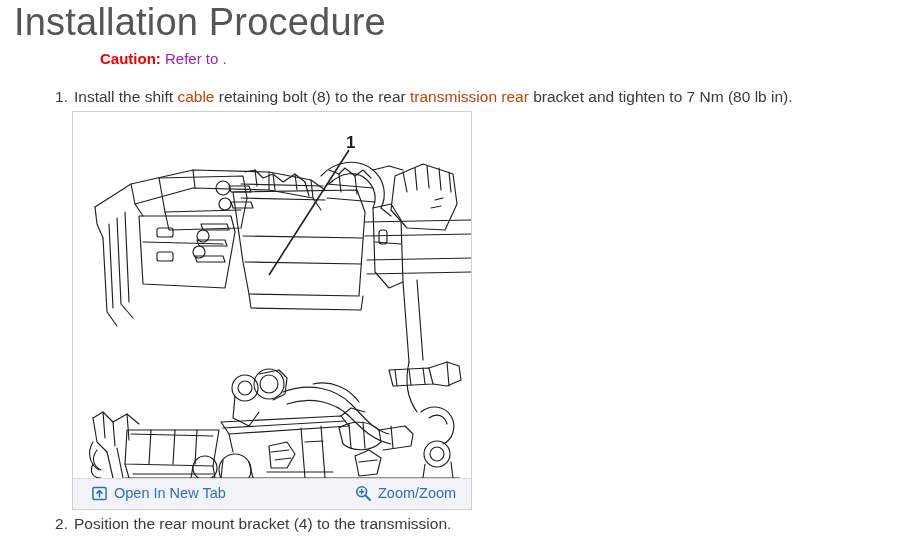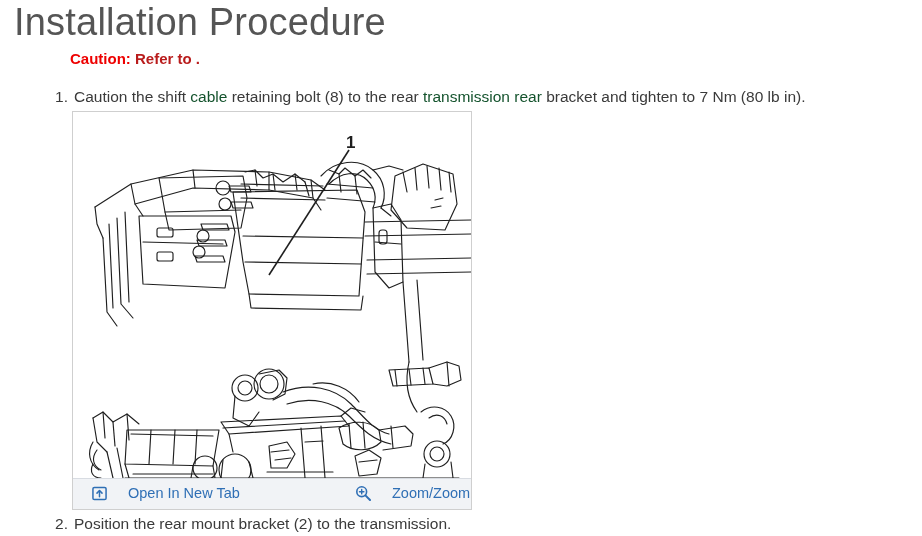--- a/index.html
+++ b/index.html
@@ -35,24 +35,25 @@
     left: 70px;
     top: 49px;
     font-size: 15px;
     line-height: 20px;
     color: #ee0000;
     white-space: nowrap;
   }
   .caution-label {
     font-weight: bold;
     color: #ee0000;
+    margin-left: 30px;
   }
   .caution-text {
-    font-weight: bold;
-    color: #b91c1c;
+    font-weight: normal;
+    color: #a21caf;
   }
 
   
   .step-one {
     position: absolute;
     left: 52px;
     top: 86px;
     font-size: 15.5px;
     line-height: 21px;
     color: #3a3a3a;
@@ -67,21 +68,21 @@
     color: #3a3a3a;
     white-space: nowrap;
   }
   .step-num {
     display: inline-block;
     min-width: 16px;
     text-align: right;
     margin-right: 6px;
   }
   a.doclink, .doclink {
-    color: #14532d;
+    color: #c2410c;
     text-decoration: none;
     cursor: pointer;
   }
 
   
   .figure-panel {
     position: absolute;
     left: 72px;
     top: 111px;
     width: 400px;
@@ -113,21 +114,21 @@
     height: 31px;
     background: #f1f3f6;
     border-top: 1px solid #d8dce2;
     box-sizing: border-box;
   }
   .tb-btn {
     position: absolute;
     top: 5px;
     display: flex;
     align-items: center;
-    gap: 21px;
+    gap: 7px;
     font-size: 14.5px;
     color: #2f6fb5;
     cursor: pointer;
     white-space: nowrap;
     user-select: none;
   }
   .tb-open { left: 18px; }
   .tb-zoom { left: 282px; }
   .tb-icon {
     display: inline-flex;
@@ -142,21 +143,21 @@
 </head>
 <body>
 
 <div class="page-title">Installation Procedure</div>
 
 <div class="caution-line">
   <span class="caution-label">Caution:</span><span class="caution-text"> Refer to .</span>
 </div>
 
 <div class="step-one">
-  <span class="step-num">1.</span><span>Caution the shift </span><span class="doclink">cable</span><span> retaining bolt (8) to the rear </span><span class="doclink">transmission rear</span><span> bracket and tighten to 7 Nm (80 lb in).</span>
+  <span class="step-num">1.</span><span>Install the shift </span><span class="doclink">cable</span><span> retaining bolt (8) to the rear </span><span class="doclink">transmission rear</span><span> bracket and tighten to 7 Nm (80 lb in).</span>
 </div>
 
 <div class="figure-panel">
 
   <div class="figure-canvas">
     <svg width="398" height="367" viewBox="0 0 398 367" xmlns="http://www.w3.org/2000/svg">
       <rect x="0" y="0" width="398" height="367" fill="#ffffff"></rect>
 
       <g fill="none" stroke="#1f1f1f" stroke-width="1.15" stroke-linejoin="round" stroke-linecap="round">
 
@@ -346,14 +347,14 @@
           <path d="M4.5 6.7 L8.9 6.7 M6.7 4.5 L6.7 8.9" stroke="#2f6fb5" stroke-width="1.4" stroke-linecap="round"></path>
         </svg>
       </span>
       <span class="tb-label">Zoom/Zoom</span>
     </div>
 
   </div>
 </div>
 
 <div class="step-two">
-  <span class="step-num">2.</span><span>Position the rear mount bracket (2) to the transmission.</span>
+  <span class="step-num">2.</span><span>Position the rear mount bracket (4) to the transmission.</span>
 </div>
 
 </body></html>

